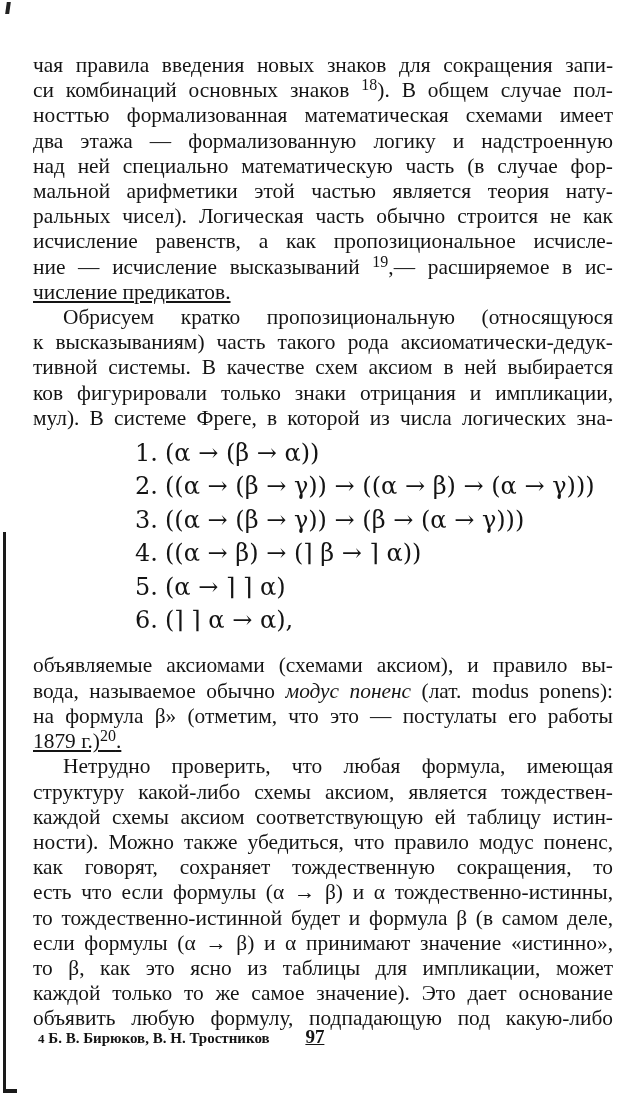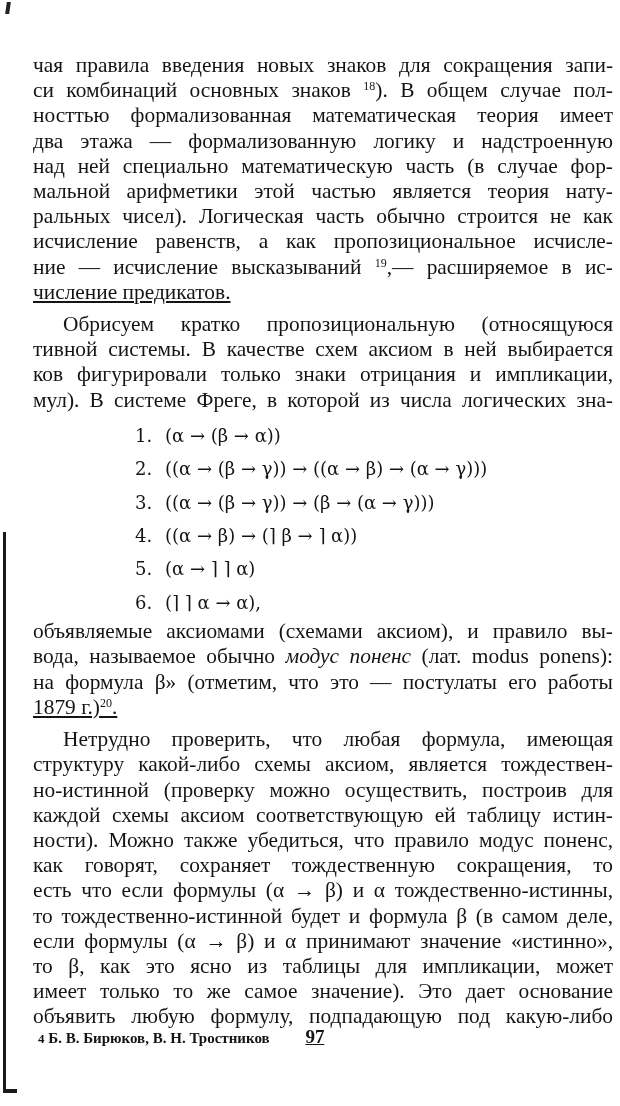--- a/index.html
+++ b/index.html
@@ -7,54 +7,55 @@
     width: 620px; height: 1106px; background: #ffffff; position: relative; overflow: hidden;
     font-family: "Liberation Serif", "DejaVu Serif", serif; color: #141414;
   }
   .corner-mark { position: absolute; left: 6px; top: 2px; width: 4px; height: 12px; background: #222; transform: skewX(-8deg); }
   .left-rule { position: absolute; left: 3px; top: 532px; width: 3px; height: 560px; background: #1a1a1a; }
   .bottom-rule { position: absolute; left: 3px; top: 1089px; width: 14px; height: 4px; background: #1a1a1a; }
   .page { position: absolute; left: 33px; top: 53px; width: 580px; }
   .p { margin: 0; font-size: 21.4px; line-height: 25.2px; text-align: justify; }
   .line { display: block; text-align-last: justify; white-space: nowrap; }
   .line.last { text-align-last: left; text-decoration: underline; }
-  .indent { padding-left: 30px; margin-top: 7px; }
-  .sup { font-size: 12px; vertical-align: 7px; line-height: 0; }
+  .indent { padding-left: 30px; }
+  .sup { font-size: 16px; vertical-align: 7px; line-height: 0; }
   .ital { font-style: italic; }
-  .axioms { margin: 6px 0 0 0; padding-left: 102px; font-family: "DejaVu Serif", serif; font-size: 18px; line-height: 33.4px; }
+  .axioms { margin: 6px 0 16px 0; padding-left: 102px; font-family: "DejaVu Serif", serif; font-size: 24px; line-height: 33.4px; }
   .axiom { display: block; white-space: nowrap; }
   .axiom-num { display: inline-block; width: 30px; }
   .footer { position: absolute; left: 38px; top: 1026px; font-family: "Liberation Serif", serif; font-size: 15px; font-weight: bold; white-space: nowrap; }
   .footer .num { margin-left: 32px; font-size: 19px; text-decoration: underline; }
   .footer .sig { font-size: 13px; }
 </style>
 </head>
 <body>
 
 <div class="corner-mark"></div>
 <div class="left-rule"></div>
 <div class="bottom-rule"></div>
 
 <div class="page">
 
   <div class="p">
     <span class="line">чая правила введения новых знаков для сокращения запи-</span>
     <span class="line"><span>си комбинаций основных знаков</span> <span class="sup">18</span><span>). В общем случае пол-</span></span>
-    <span class="line">носттью формализованная математическая теория имеет</span>
+    <span class="line">носттью формализованная математическая схемами имеет</span>
     <span class="line">два этажа — формализованную логику и надстроенную</span>
     <span class="line">над ней специально математическую часть (в случае фор-</span>
     <span class="line">мальной арифметики этой частью является теория нату-</span>
     <span class="line">ральных чисел). Логическая часть обычно строится не как</span>
     <span class="line">исчисление равенств, а как пропозициональное исчисле-</span>
     <span class="line"><span>ние — исчисление высказываний</span> <span class="sup">19</span><span>,— расширяемое в ис-</span></span>
     <span class="line last">числение предикатов.</span>
   </div>
 
   <div class="p">
     <span class="line indent">Обрисуем кратко пропозициональную (относящуюся</span>
+    <span class="line">к высказываниям) часть такого рода аксиоматически-дедук-</span>
     <span class="line">тивной системы. В качестве схем аксиом в ней выбирается</span>
     <span class="line">ков фигурировали только знаки отрицания и импликации,</span>
     <span class="line">мул). В системе Фреге, в которой из числа логических зна-</span>
   </div>
 
   <div class="axioms">
     <span class="axiom"><span class="axiom-num">1.</span><span>(α → (β → α))</span></span>
     <span class="axiom"><span class="axiom-num">2.</span><span>((α → (β → γ)) → ((α → β) → (α → γ)))</span></span>
     <span class="axiom"><span class="axiom-num">3.</span><span>((α → (β → γ)) → (β → (α → γ)))</span></span>
     <span class="axiom"><span class="axiom-num">4.</span><span>((α → β) → (⌉ β → ⌉ α))</span></span>
@@ -65,29 +66,28 @@
   <div class="p">
     <span class="line">объявляемые аксиомами (схемами аксиом), и правило вы-</span>
     <span class="line"><span>вода, называемое обычно</span> <span class="ital">модус поненс</span> <span>(лат. modus ponens):</span></span>
     <span class="line">на формула β» (отметим, что это — постулаты его работы</span>
     <span class="line last"><span>1879 г.)</span><span class="sup">20</span><span>.</span></span>
   </div>
 
   <div class="p">
     <span class="line indent">Нетрудно проверить, что любая формула, имеющая</span>
     <span class="line">структуру какой-либо схемы аксиом, является тождествен-</span>
-    <span class="line">но-истинной (проверку можно осуществить, построив для</span>
     <span class="line">каждой схемы аксиом соответствующую ей таблицу истин-</span>
     <span class="line">ности). Можно также убедиться, что правило модус поненс,</span>
     <span class="line">как говорят, сохраняет тождественную сокращения, то</span>
     <span class="line">есть что если формулы (α → β) и α тождественно-истинны,</span>
     <span class="line">то тождественно-истинной будет и формула β (в самом деле,</span>
     <span class="line">если формулы (α → β) и α принимают значение «истинно»,</span>
     <span class="line">то β, как это ясно из таблицы для импликации, может</span>
-    <span class="line">имеет только то же самое значение). Это дает основание</span>
+    <span class="line">каждой только то же самое значение). Это дает основание</span>
     <span class="line">объявить любую формулу, подпадающую под какую-либо</span>
 
   </div>
 </div>
 
 <div class="footer">
   <span class="sig">4</span>
   <span>Б. В. Бирюков, В. Н. Тростников</span>
   <span class="num">97</span>
 </div>

